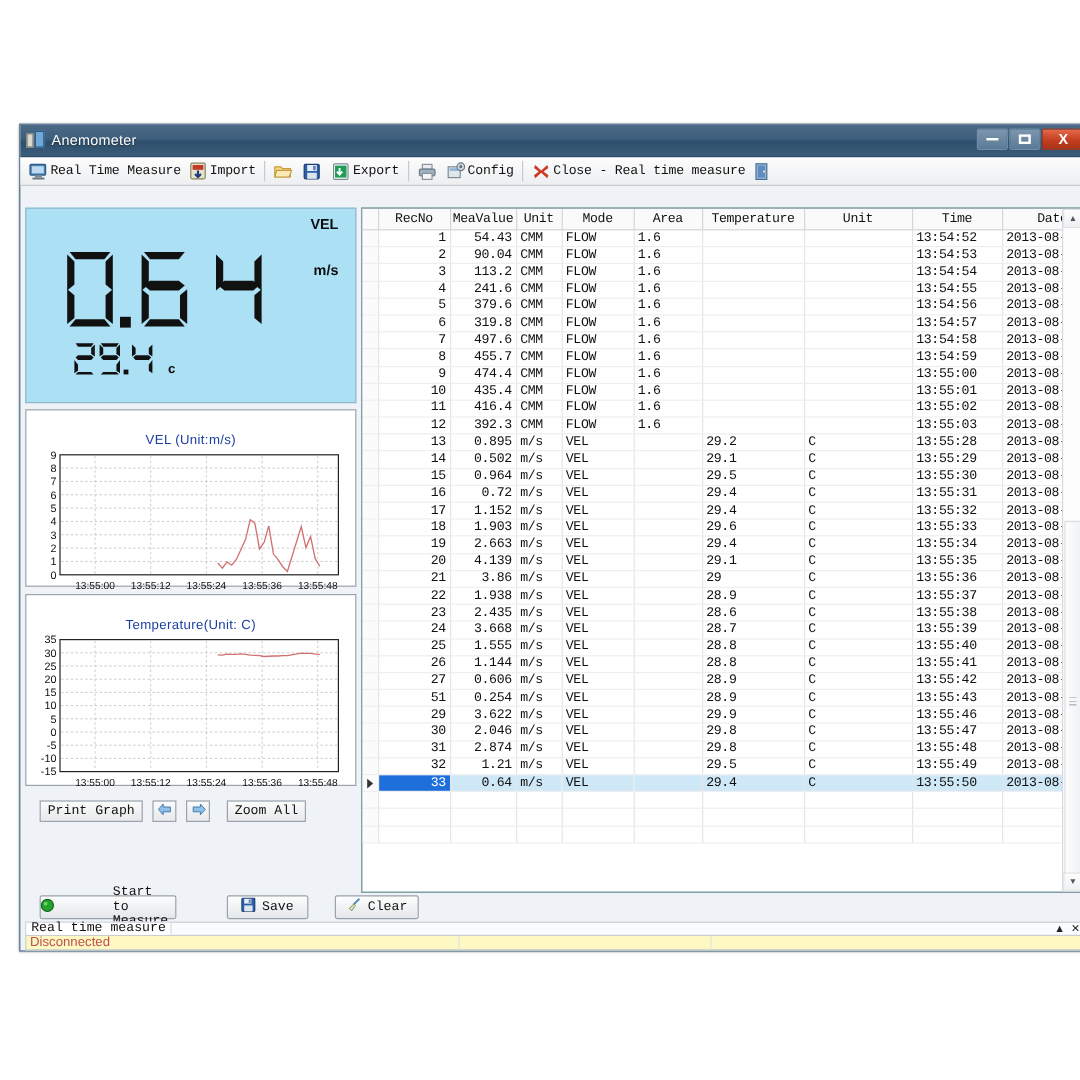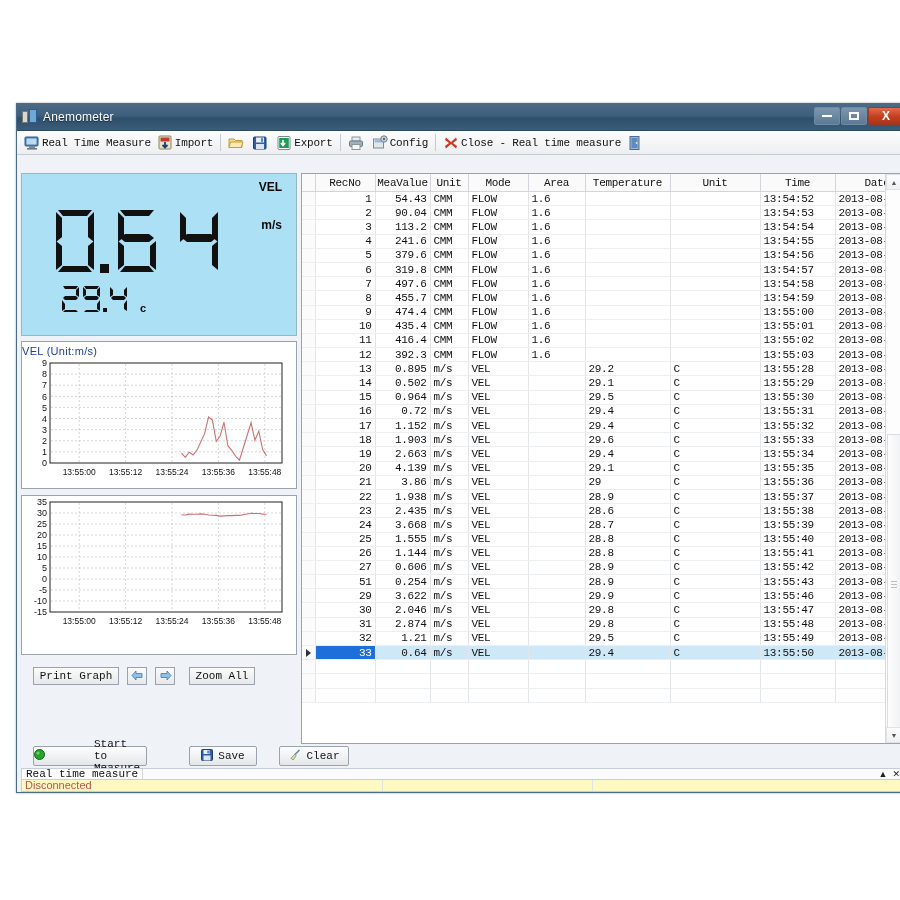--- a/index.html
+++ b/index.html
@@ -91,21 +91,21 @@
   #lcd .bigval{position:absolute;left:28px;top:30px;}
   #lcd .smallval{position:absolute;left:38px;top:110px;}
   #lcd .cunit{position:absolute;left:118px;top:128px;font-size:11px;font-weight:bold;color:#0b0b0b;}
 
   
   .chart-box{
     position:absolute;left:0;width:276px;background:#ffffff;border:1px solid #9aa2ab;box-sizing:border-box;
   }
   #chart1{top:168px;height:148px;}
   #chart2{top:322px;height:160px;}
-  .chart-title{font-size:11px;color:#1a3fa0;padding-top:3px;letter-spacing:.3px;}
+  .chart-title{text-align:center;font-size:11px;color:#1a3fa0;padding-top:19px;letter-spacing:.3px;}
   .chart-svg{display:block;}
 
   
   #graph-tools{position:absolute;left:0;top:492px;width:276px;height:22px;display:flex;align-items:center;}
   .gbtn{
     height:18px;border:1px solid #9aa3ad;background:linear-gradient(to bottom,#fbfbfb,#e6e8ea);
     font-family:"Liberation Mono",monospace;font-size:11px;color:#111;
     display:flex;align-items:center;justify-content:center;box-sizing:border-box;cursor:default;
   }
   #btn-print{width:86px;margin-left:12px;}
@@ -423,20 +423,21 @@
               <text x="57.2" y="118" text-anchor="middle">13:55:00</text>
               <text x="103.6" y="118" text-anchor="middle">13:55:12</text>
               <text x="150" y="118" text-anchor="middle">13:55:24</text>
               <text x="196.4" y="118" text-anchor="middle">13:55:36</text>
               <text x="242.8" y="118" text-anchor="middle">13:55:48</text>
             </g>
         </svg>
       </div>
 
       <div class="chart-box" id="chart2">
+        <div class="chart-title">Temperature(Unit: C)</div>
         <svg class="chart-svg" width="274" height="140" viewBox="0 0 274 140">
           <g id="tmp-yticks" font-family="Liberation Sans, sans-serif" font-size="9" fill="#111">
               <text x="25" y="9.2" text-anchor="end">35</text>
               <text x="25" y="20.2" text-anchor="end">30</text>
               <text x="25" y="31.2" text-anchor="end">25</text>
               <text x="25" y="42.2" text-anchor="end">20</text>
               <text x="25" y="53.2" text-anchor="end">15</text>
               <text x="25" y="64.2" text-anchor="end">10</text>
               <text x="25" y="75.2" text-anchor="end">5</text>
               <text x="25" y="86.2" text-anchor="end">0</text>

